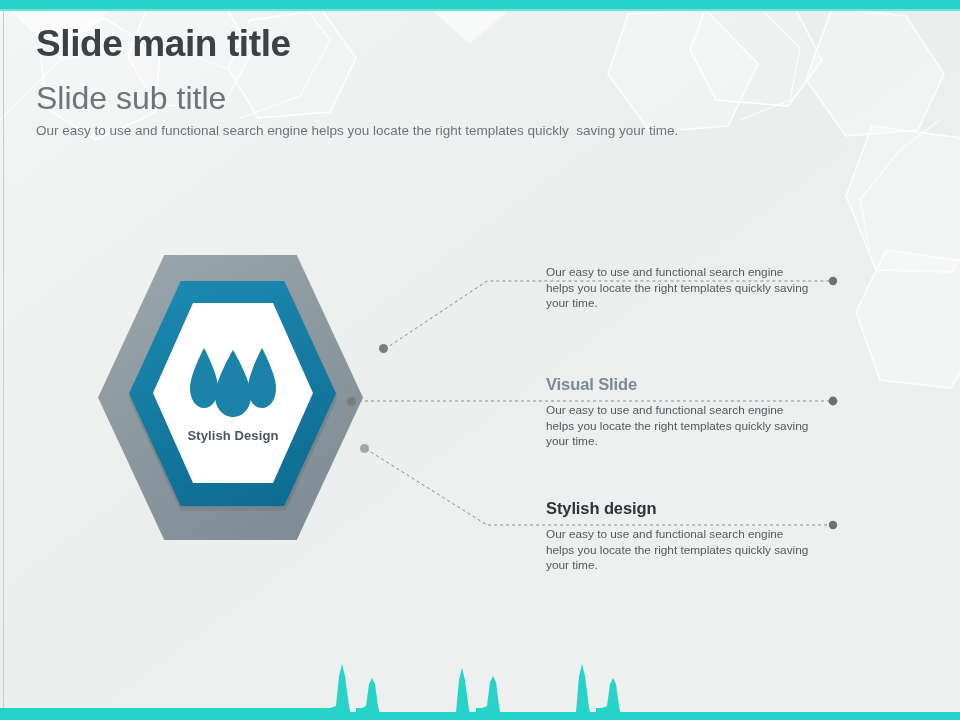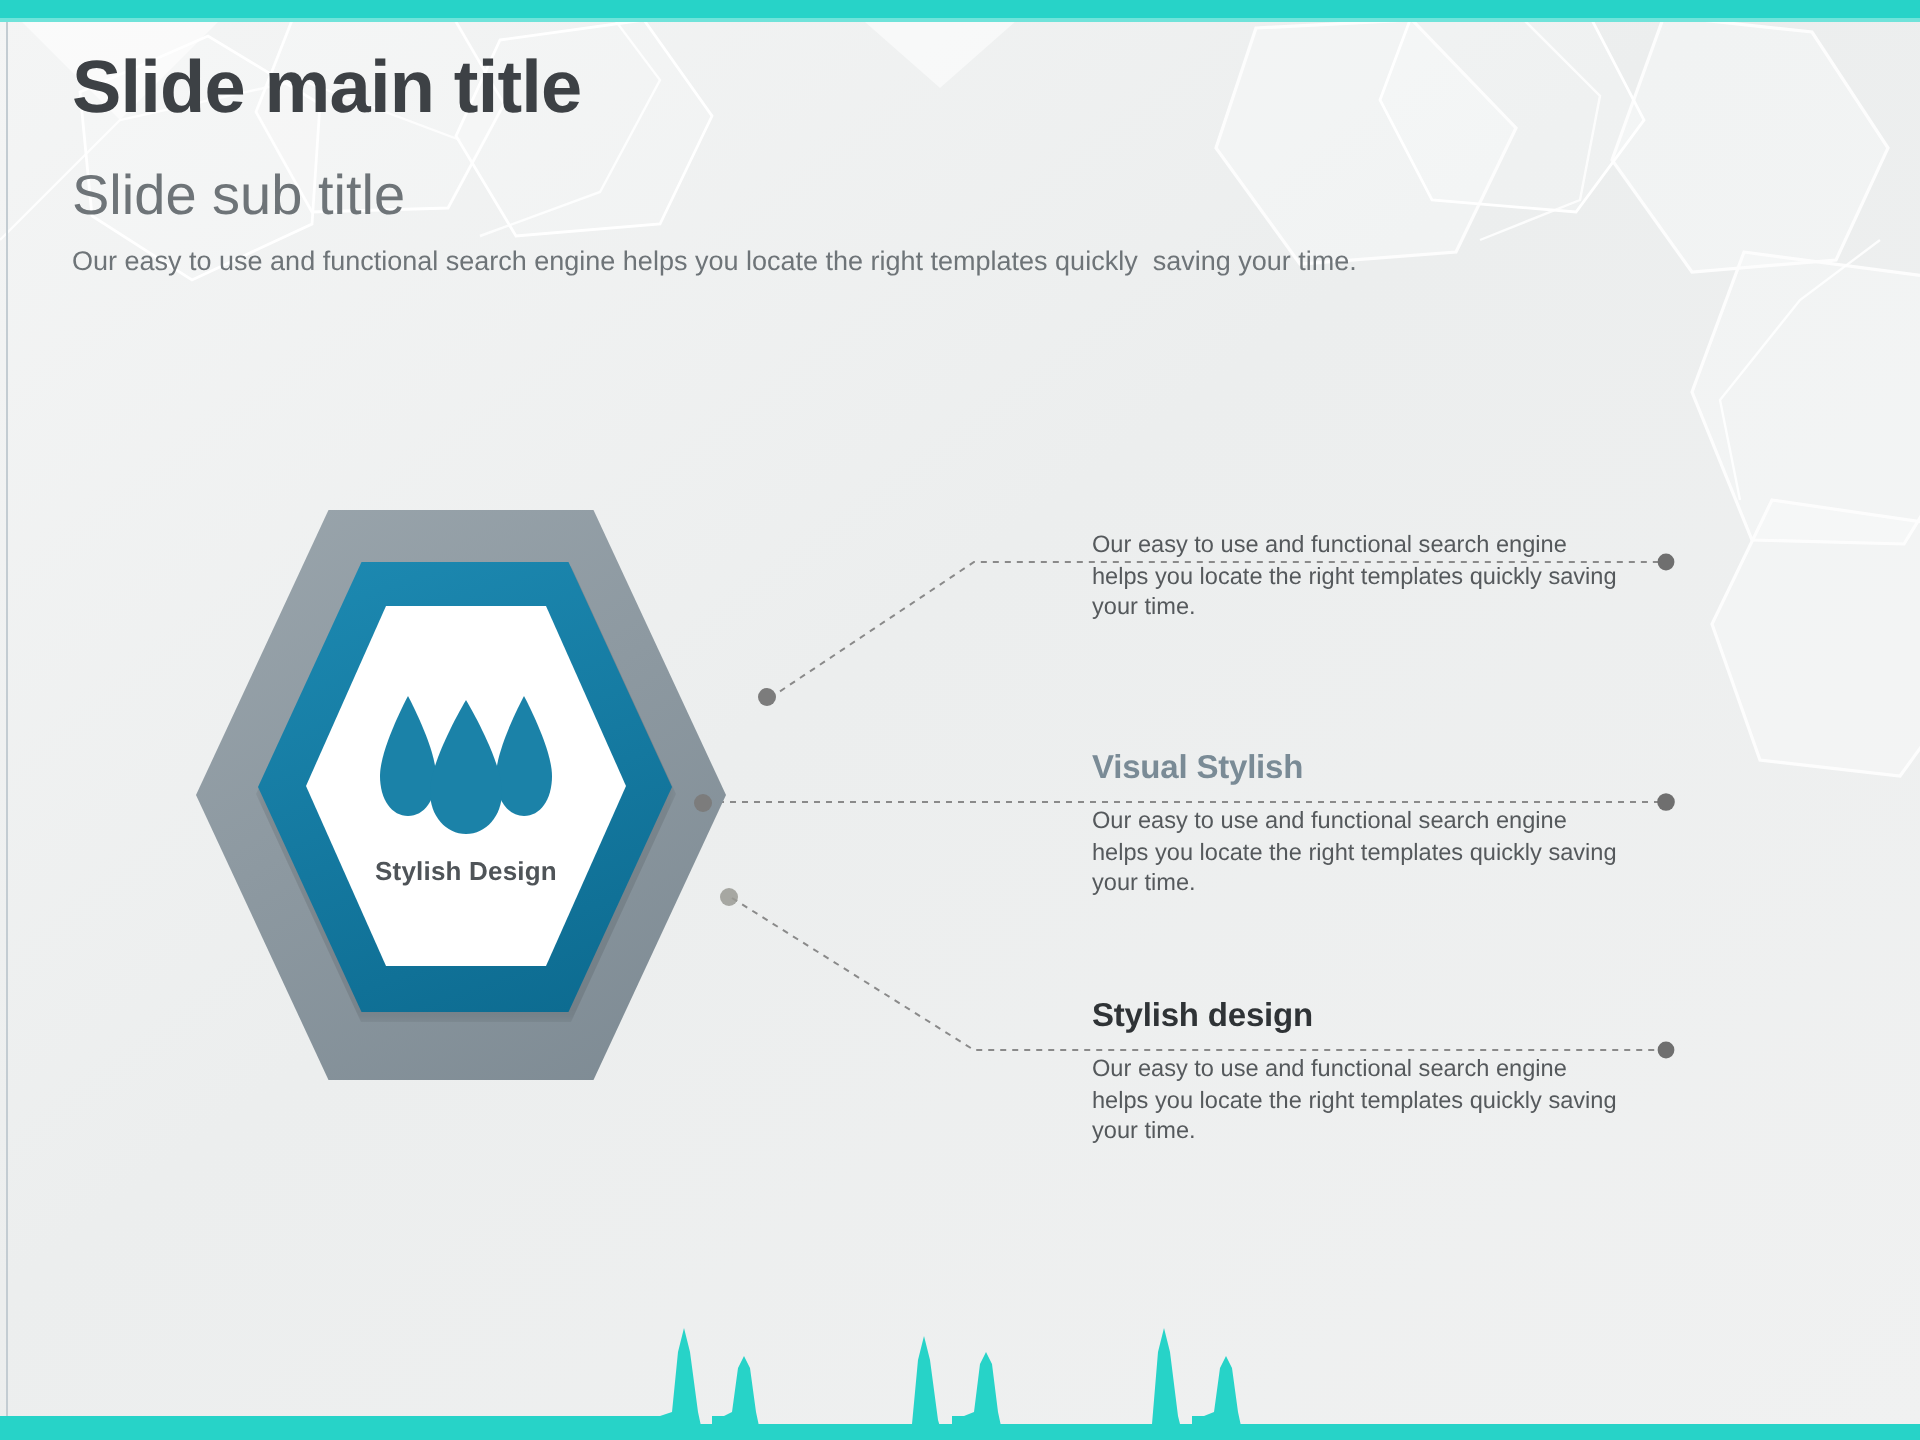--- a/index.html
+++ b/index.html
@@ -59,21 +59,21 @@
   }
   .main-title {
     font-size: 37px;
     font-weight: bold;
     color: #3d4145;
     letter-spacing: -0.4px;
     line-height: 44px;
     margin: 0;
   }
   .sub-title {
-    font-size: 28px;
+    font-size: 32px;
     color: #6e7478;
     line-height: 30px;
     margin: 17px 0 0 0;
     font-weight: normal;
   }
   .lead-text {
     font-size: 13.5px;
     color: #6e7478;
     line-height: 18px;
     margin: 9px 0 0 0;
@@ -271,21 +271,21 @@
     <div class="hex-dot faded" style="left:262px; top:189px;"></div>
   </div>
 
   <div class="blocks">
 
     <div class="block" style="top:4px;">
       <p class="block-body">Our easy to use and functional search engine helps you locate the right templates quickly saving your time.</p>
     </div>
 
     <div class="block" style="top:122px;">
-      <h3 class="block-title" style="color:#7a8b96;">Visual Stylish</h3>
+      <h3 class="block-title" style="color:#7a8b96;">Visual Slide</h3>
       <p class="block-body">Our easy to use and functional search engine helps you locate the right templates quickly saving your time.</p>
     </div>
 
     <div class="block" style="top:246px;">
       <h3 class="block-title" style="color:#2f3336;">Stylish design</h3>
       <p class="block-body">Our easy to use and functional search engine helps you locate the right templates quickly saving your time.</p>
     </div>
 
   </div>
 

